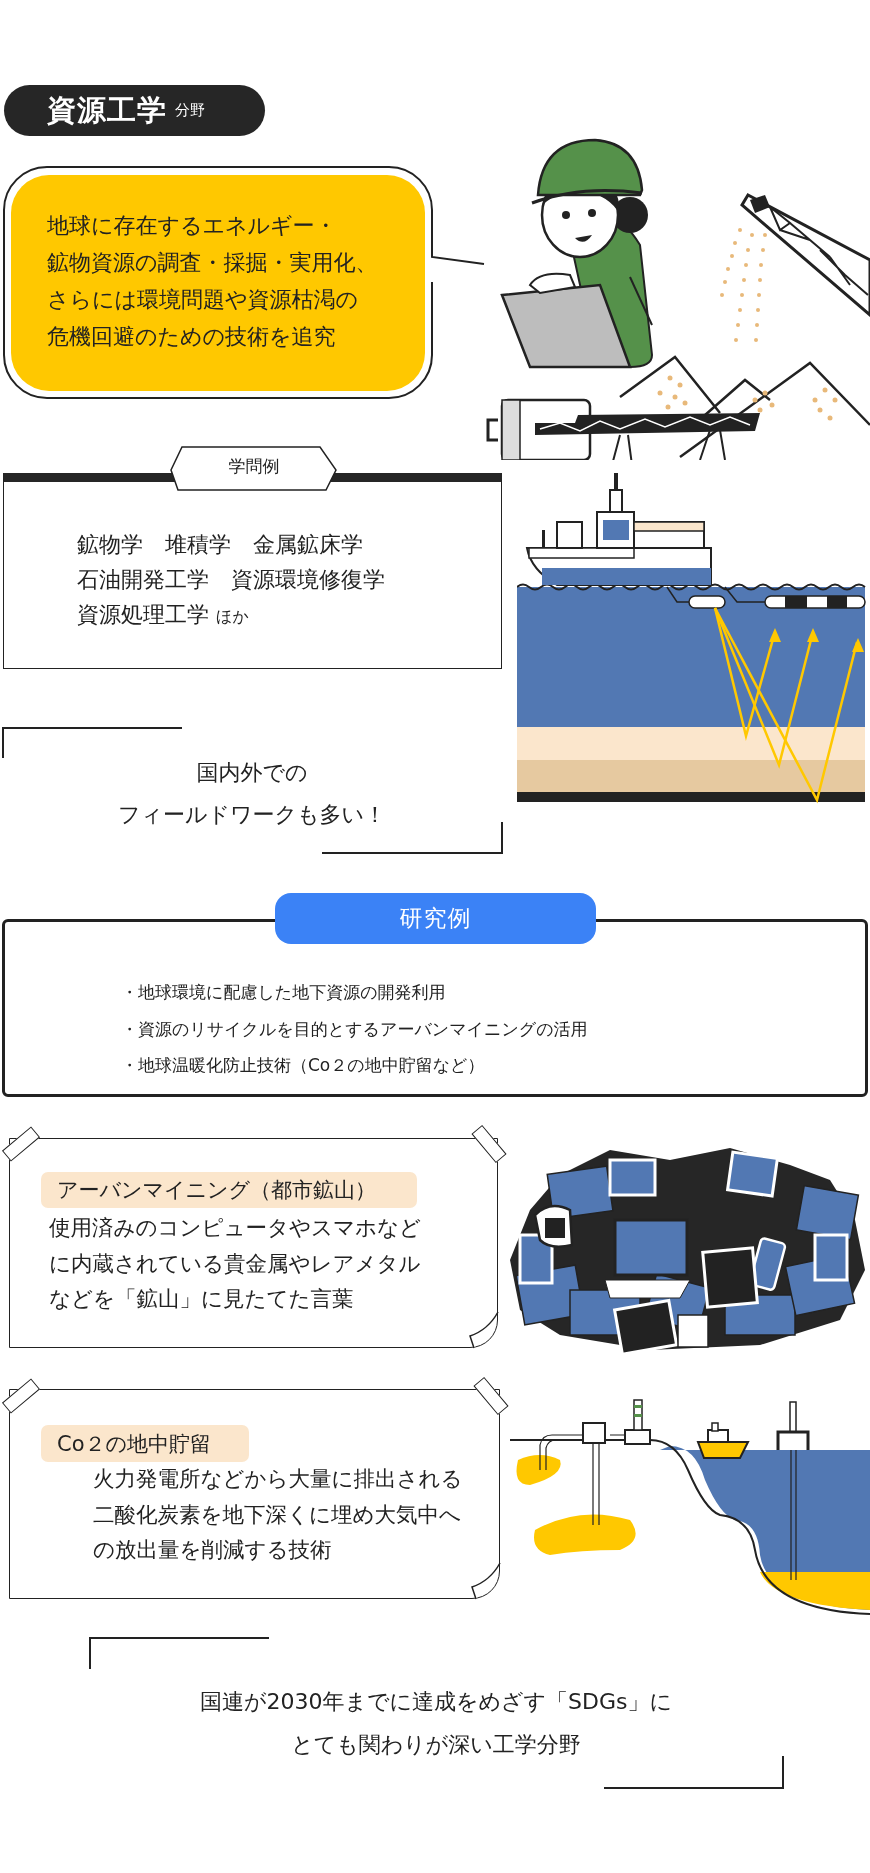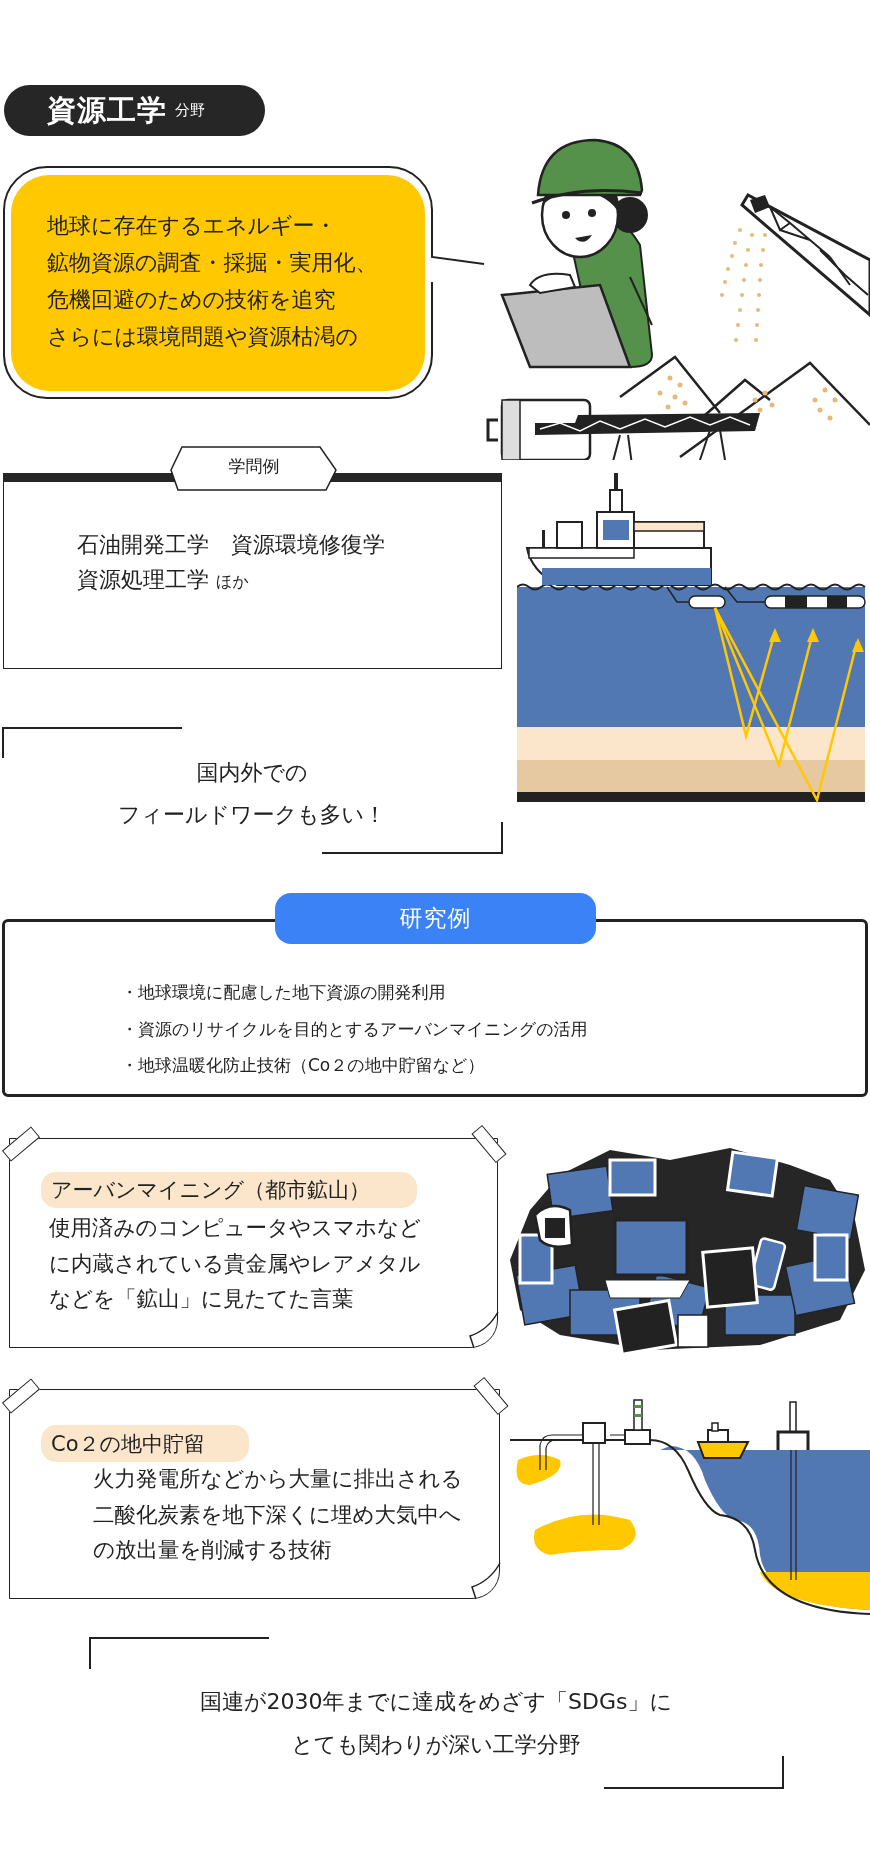--- a/index.html
+++ b/index.html
@@ -21,41 +21,41 @@
   
   .bracket-line{background:#222;}
   .center-text{text-align:center;color:#222;}
   
   .research-box{left:2px;top:919px;width:866px;height:178px;border:3px solid #222;border-radius:6px;box-sizing:border-box;background:#fff;}
   .research-pill{left:275px;top:893px;width:321px;height:51px;background:#3b82f6;border-radius:16px;color:#fff;font-size:23px;display:flex;align-items:center;justify-content:center;letter-spacing:1px;}
   .research-list{left:105px;top:958px;font-size:17px;line-height:36.5px;color:#222;margin:16px;padding:0;list-style:none;}
   .research-list li::before{content:"・";}
   
   .note-card{border:1.5px solid #222;background:#fff;box-sizing:border-box;}
-  .note-label{background:#fbe6cc;border-radius:15px;font-size:21px;display:flex;align-items:center;padding-left:10px;box-sizing:border-box;color:#222;}
+  .note-label{background:#fbe6cc;border-radius:7px;font-size:21px;display:flex;align-items:center;padding-left:16px;box-sizing:border-box;color:#222;}
   .note-body{font-size:21.5px;line-height:35.5px;white-space:pre;color:#222;}
   .tape{width:38px;height:14px;border:1.5px solid #222;background:#fff;box-sizing:border-box;}
   svg{display:block;}
 </style>
 </head>
 <body>
 
 <div class="abs title-pill">
   <span class="title-main">資源工学</span>
   <span class="title-sub">分野</span>
 </div>
 
 <div class="abs bubble-outer"></div>
 <div class="abs bubble-inner"></div>
 <div class="abs bubble-tail-gap"></div>
 <svg class="abs" style="left:430px;top:248px" width="56" height="40">
   <path d="M2 2 L2 9 L54 16" fill="none" stroke="#222" stroke-width="2"></path>
   <path d="M2 36 L2 40" fill="none" stroke="#222" stroke-width="2"></path>
 </svg>
-<div class="abs bubble-text"><div>地球に存在するエネルギー・</div><div>鉱物資源の調査・採掘・実用化、</div><div>危機回避のための技術を追究</div><div>さらには環境問題や資源枯渇の</div></div>
+<div class="abs bubble-text"><div>地球に存在するエネルギー・</div><div>鉱物資源の調査・採掘・実用化、</div><div>さらには環境問題や資源枯渇の</div><div>危機回避のための技術を追究</div></div>
 
 <svg class="abs" style="left:480px;top:135px" width="390" height="325" viewBox="0 0 390 325">
 
   <path d="M88 95 Q130 60 160 110 L172 220 Q172 232 150 232 L118 232 Z" fill="#55914a" stroke="#222" stroke-width="2"></path>
 
   <circle cx="150" cy="80" r="18" fill="#222"></circle>
 
   <ellipse cx="100" cy="80" rx="38" ry="42" fill="#fff" stroke="#222" stroke-width="2.5"></ellipse>
   <path d="M62 70 Q70 40 110 40 Q140 44 140 80 Q130 60 100 55 Q80 55 62 70Z" fill="#222"></path>
   <circle cx="86" cy="80" r="4" fill="#222"></circle>
@@ -131,21 +131,21 @@
     <path d="M60 294 L80 288 L100 296 L120 286 L140 294 L165 284 L185 292 L210 282 L230 290 L250 282 L270 290" fill="none" stroke="#fff" stroke-width="1.5"></path>
     <path d="M140 300 L132 330 M148 300 L152 330 M230 295 L220 325 M240 295 L245 325" stroke="#222" stroke-width="2"></path>
   </g>
 </svg>
 
 <div class="abs field-box"></div>
 <svg class="abs" style="left:168px;top:444px" width="172" height="48">
   <path d="M14 3 L152 3 L168 26 L158 46 L10 46 L3 26 Z" fill="#fff" stroke="#222" stroke-width="1.5"></path>
 </svg>
 <div class="abs center-text" style="left:168px;top:455px;width:172px;font-size:17px;">学問例</div>
-<div class="abs field-text"><div>石油開発工学　資源環境修復学</div><div><span>資源処理工学</span> <span class="small">ほか</span></div></div>
+<div class="abs field-text"><div>鉱物学　堆積学　金属鉱床学</div><div>石油開発工学　資源環境修復学</div><div><span>資源処理工学</span> <span class="small">ほか</span></div></div>
 
 <svg class="abs" style="left:517px;top:470px" width="350" height="335" viewBox="0 0 350 335">
   <rect x="0" y="117" width="348" height="140" fill="#5278b3"></rect>
   <rect x="0" y="257" width="348" height="33" fill="#fbe6cc"></rect>
   <rect x="0" y="290" width="348" height="32" fill="#e6c9a0"></rect>
   <rect x="0" y="322" width="348" height="10" fill="#222"></rect>
 
   <path d="M0 117 q6 -5 12 0 t12 0 t12 0 t12 0 t12 0 t12 0 t12 0 t12 0 t12 0 t12 0 t12 0 t12 0 t12 0 t12 0 t12 0 t12 0 t12 0 t12 0 t12 0 t12 0 t12 0 t12 0 t12 0 t12 0 t12 0 t12 0 t12 0 t12 0 t12 0" fill="none" stroke="#222" stroke-width="2"></path>
 
   <g>

